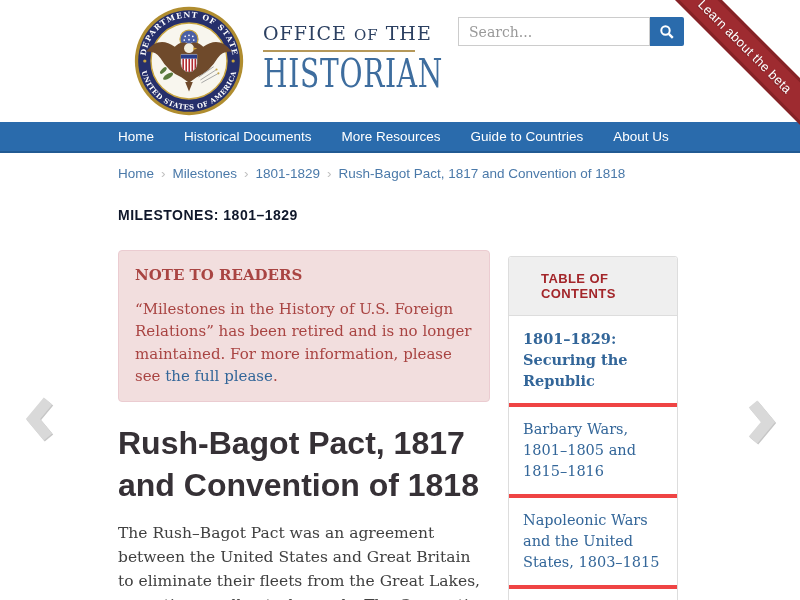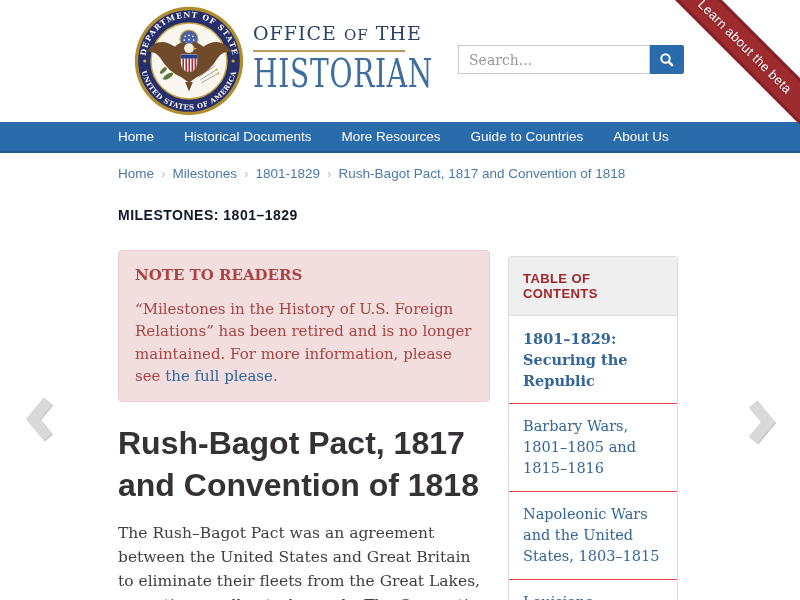--- a/index.html
+++ b/index.html
@@ -6,29 +6,29 @@
   html,body { background:#fff; }
   body {
     width:800px; height:600px; overflow:hidden; position:relative;
     font-family:"Liberation Sans", sans-serif; color:#3f3f3f;
   }
   a { text-decoration:none; cursor:pointer; }
 
   
   .masthead { position:relative; height:122px; background:#fff; }
   .seal { position:absolute; left:132px; top:4px; width:114px; height:114px; }
-  .brand { position:absolute; left:253px; top:22px; white-space:nowrap; }
+  .brand { position:absolute; left:263px; top:22px; white-space:nowrap; }
   .brand-line1 { font-family:"DejaVu Serif", serif; font-size:19px; letter-spacing:1px; color:#2c4061; }
   .brand-line1 .of { font-size:15px; }
   .brand-rule { width:152px; height:2px; background:#b5985a; margin-top:6px; }
   .brand-line2 {
     font-family:"DejaVu Serif", serif; font-size:39px; letter-spacing:1px;
     color:#3e6d9e; display:inline-block; transform:scaleX(0.72); transform-origin:left; margin-top:1px; line-height:1.1;
   }
-  .search-wrap { position:absolute; left:458px; top:17px; display:flex;margin-top:28px; }
+  .search-wrap { position:absolute; left:458px; top:17px; display:flex; }
   .search-input {
     width:192px; height:29px; border:1px solid #cccccc; padding:0 10px;
     font-family:"DejaVu Serif", serif; font-size:14px; color:#555; outline:none;
   }
   .search-input::placeholder { color:#999; }
   .search-btn {
     width:34px; height:29px; background:#2a6bac; border:none; cursor:pointer;
     display:flex; align-items:center; justify-content:center; border-radius:0 2px 2px 0;
   }
 
@@ -73,27 +73,27 @@
   }
   .article-body {
     margin-top:14px; font-family:"DejaVu Serif", serif; font-size:15.5px;
     line-height:1.55; color:#404040;
   }
 
   
   .sidebar { position:absolute; left:508px; top:256px; width:170px; }
   .toc-panel { border:1px solid #dddddd; border-radius:3px; background:#fff; }
   .toc-header {
-    background:#efefef; padding:14px 14px; border-bottom:1px solid #dddddd;
+    background:#efefef; padding:14px 32px; border-bottom:1px solid #dddddd;
     color:#a3262a; font-weight:bold; font-size:13px; letter-spacing:0.4px;
     border-radius:3px 3px 0 0;
   }
   .toc-item {
     display:block; padding:12px 14px; font-family:"DejaVu Serif", serif;
-    font-size:14.5px; line-height:1.45; color:#336699; border-top:1px solid #ef4444;
+    font-size:14.5px; line-height:1.45; color:#336699; border-top:4px solid #ef4444;
   }
   .toc-item:first-of-type { border-top:none;font-weight:bold; }
 
   
   .pager-arrow { position:absolute; cursor:pointer; }
   .pager-prev { left:24px; top:394px; }
   .pager-next { left:743px; top:397px; }
 </style>
 </head>
 <body>

